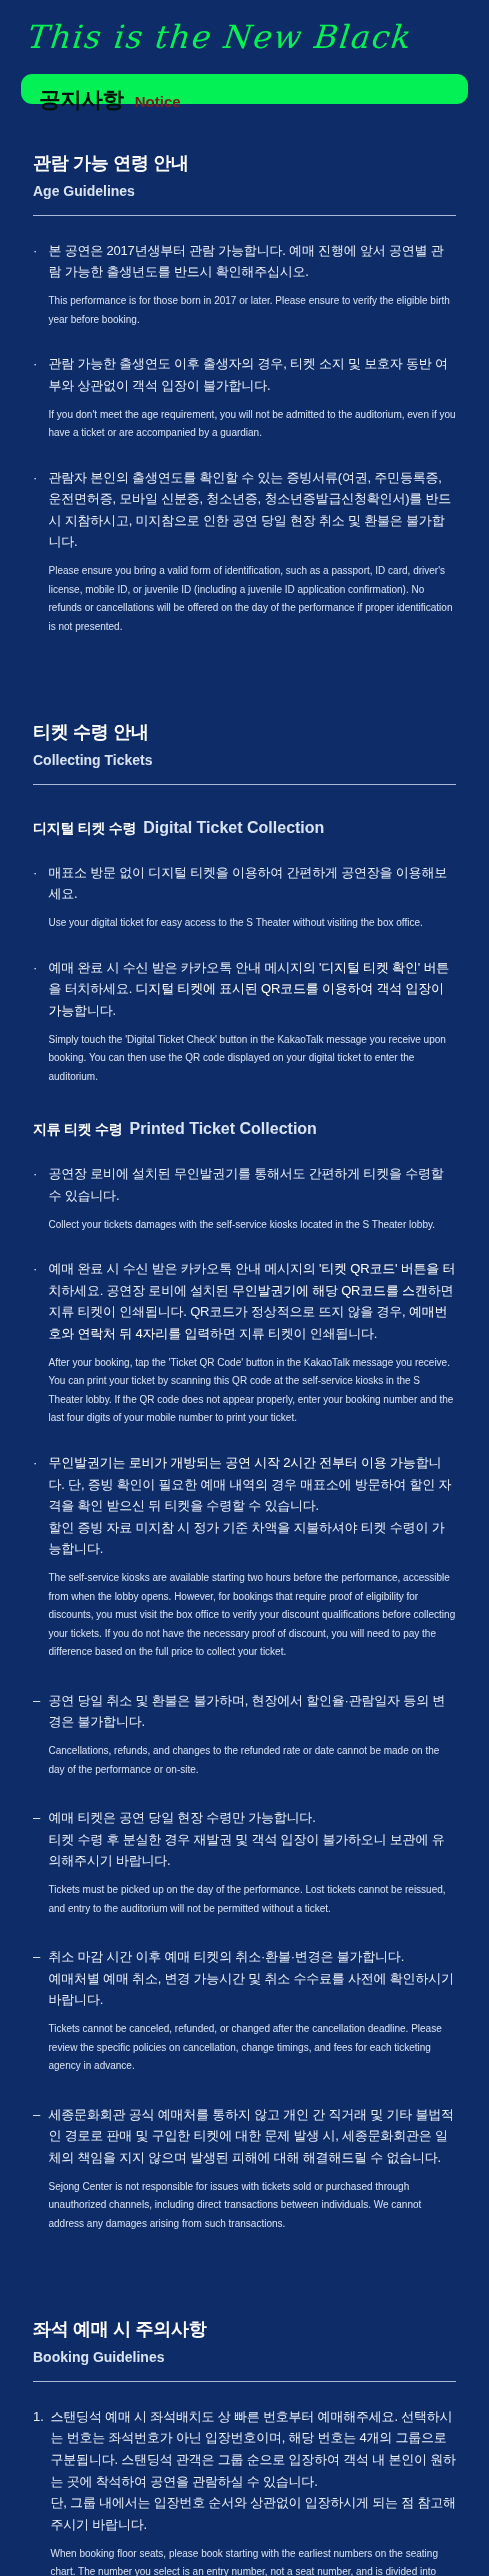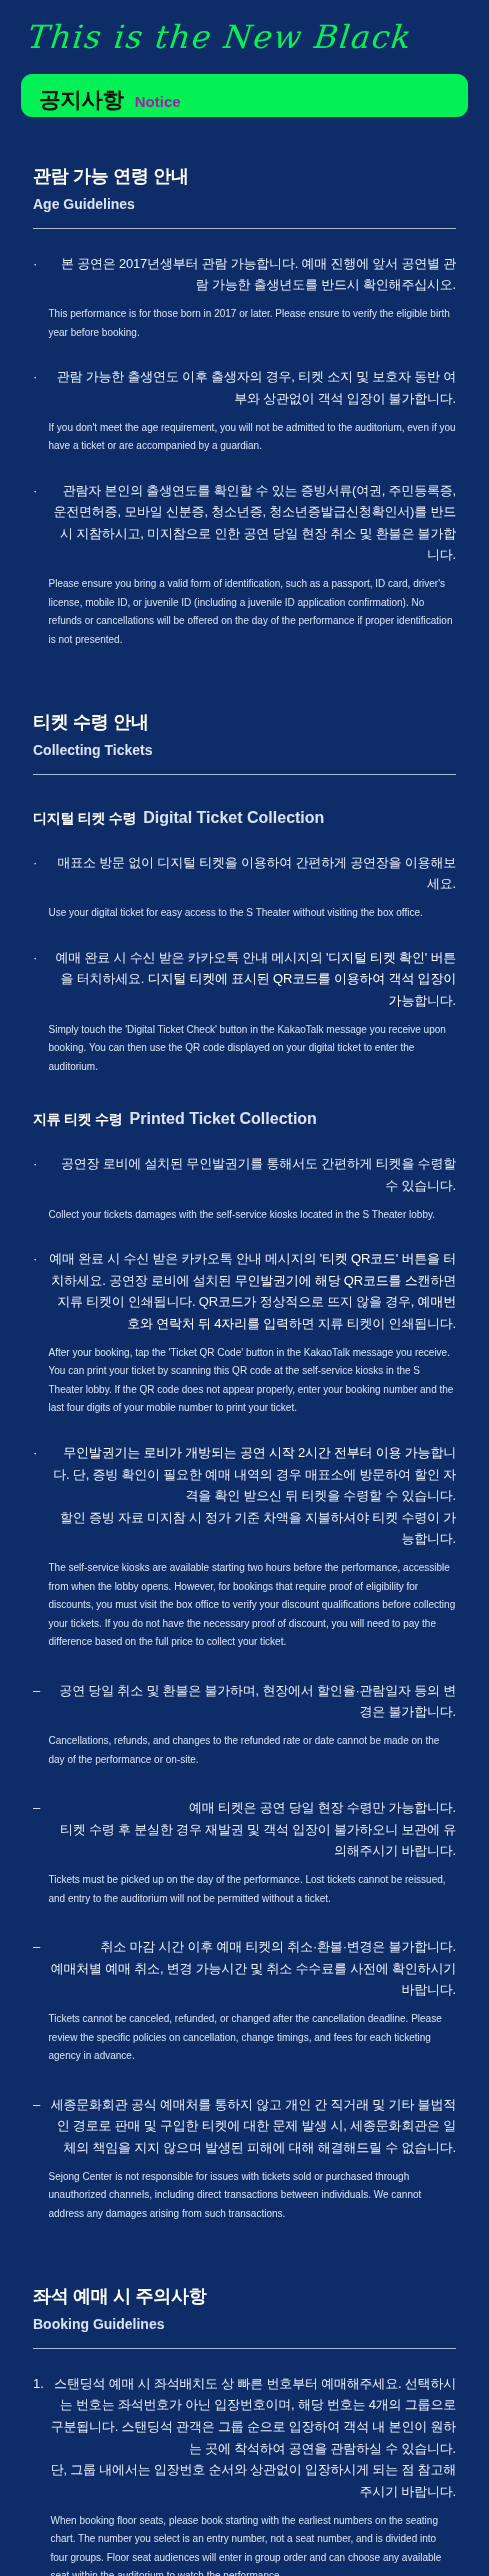--- a/index.html
+++ b/index.html
@@ -14,40 +14,40 @@
     color:var(--body); -webkit-font-smoothing:antialiased;
   }
   .script-title{
     margin:17.5px 28px 0; color:var(--green);
     font-family:"DejaVu Serif","Liberation Serif",serif;
     font-style:italic; font-size:32px; letter-spacing:1.5px; white-space:nowrap;
     transform:skew(-7deg,0deg); transform-origin:left center;
   }
   .banner{
     margin:18.5px 20.6px 0; background:var(--green); border-radius:11.3px;
-    height:43px; display:flex; align-items:baseline; padding:11.3px 18.5px 0; gap:11.3px;
+    height:30px; display:flex; align-items:baseline; padding:11.3px 18.5px 0; gap:11.3px;
   }
   .banner-ko{font-size:21.6px; font-weight:700; color:#02140A; letter-spacing:-0.5px;}
-  .banner-en{font-size:15px; font-weight:700; color:#a21caf;}
+  .banner-en{font-size:15px; font-weight:700; color:#7f1d1d;}
   main{display:block; padding:0 33px 62px;}
-  section{margin-top:61px;}
+  section{margin-top:84px;}
   section.first{margin-top:47px;}
   .h-ko{display:block; font-size:18px; font-weight:700; color:var(--heading); letter-spacing:-0.3px;}
   .h-en{display:block; font-size:14px; font-weight:700; color:var(--muted); margin-top:8.2px;}
   .rule{border-top:1.3px solid var(--rule); margin-top:15.5px;}
   h2,h3{margin:0; font-weight:700;}
   h3.sub{margin-top:34px; color:var(--heading);}
   h3.sub .sub-ko{font-size:14px; letter-spacing:-0.3px;}
   h3.sub .sub-en{font-size:16px; margin-left:7.2px; color:var(--muted);}
   .item{display:flex; margin-top:24px;}
   .item.dash{margin-top:28px;}
   .item .marker{flex:none; width:15.5px; font-size:13px; line-height:1.66; color:var(--body);}
   .item.num .marker{width:17.5px;}
   .item .body{flex:1; min-width:0;}
-  .ko-p{margin:0; font-size:13px; line-height:1.66; white-space:pre-line; letter-spacing:-0.2px;text-align:right;}
+  .ko-p{margin:0; font-size:13px; line-height:1.66; white-space:pre-line; letter-spacing:-0.2px;}
   .en-p{margin:9.3px 0 0; font-size:10px; line-height:1.85; color:var(--muted); white-space:pre-line;}
   .b{font-weight:400; color:#fff;}
 </style>
 </head>
 <body>
 
 <div class="script-title">This is the New Black</div>
 
 <div class="banner">
   <span class="banner-ko">공지사항</span>

